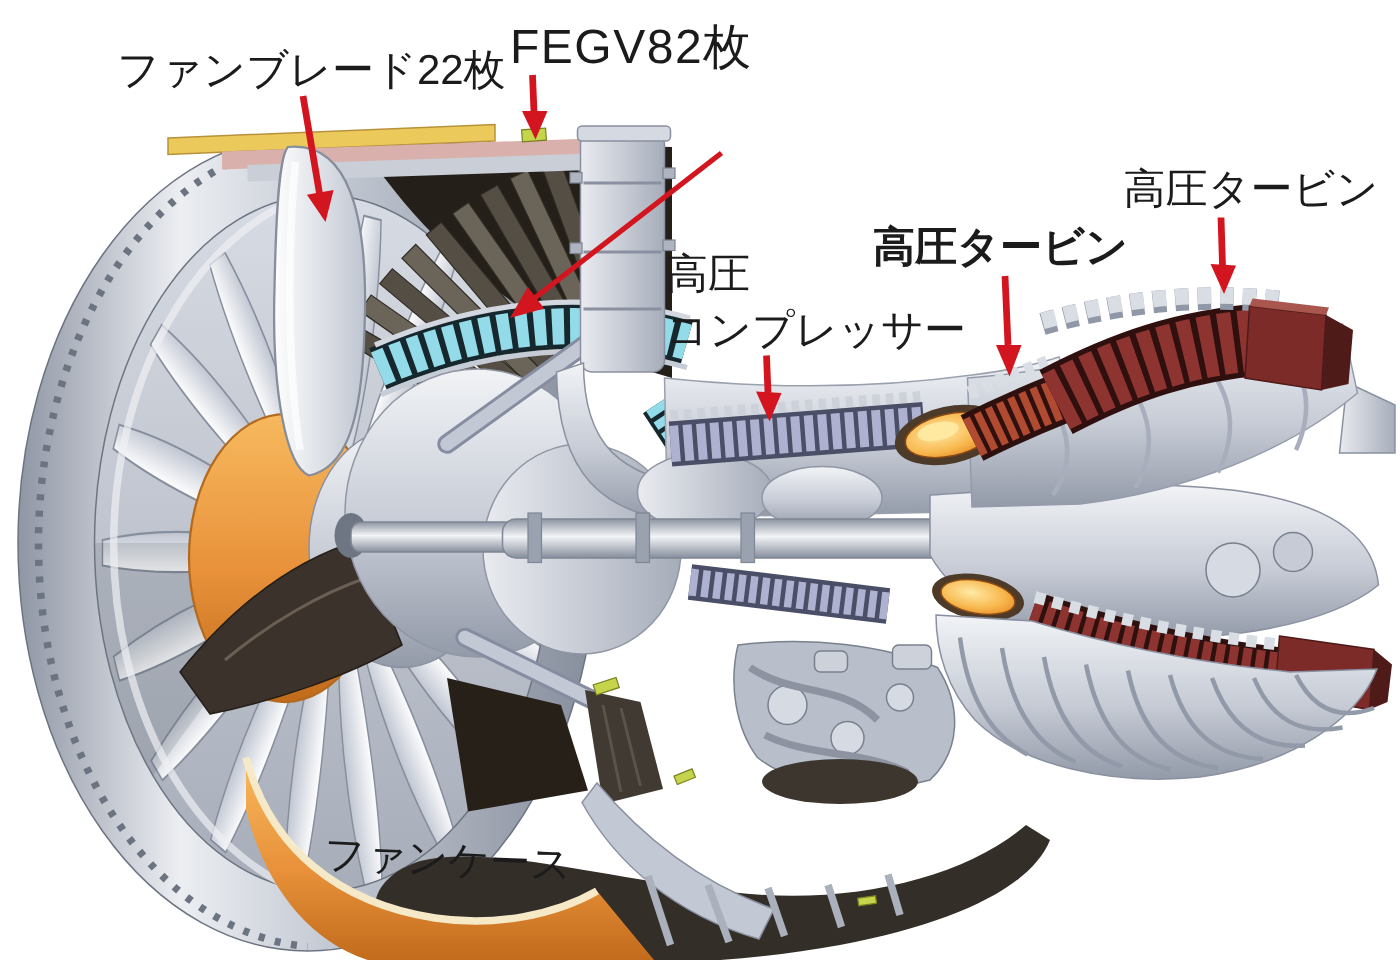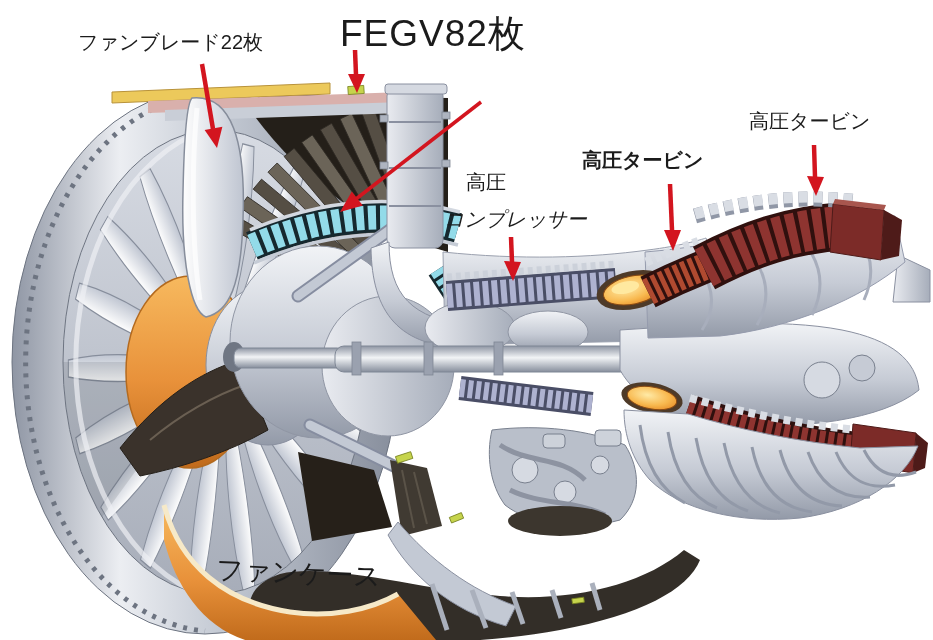--- a/index.html
+++ b/index.html
@@ -1,26 +1,26 @@
 <!DOCTYPE html>
 <html><head>
 <meta charset="utf-8">
 <style>
   html,body{margin:0;padding:0;background:#ffffff;}
   .stage{position:relative;width:933px;height:640px;background:#ffffff;overflow:hidden;
          font-family:"Liberation Sans","DejaVu Sans",sans-serif;}
   .stage svg{position:absolute;left:0;top:0;}
-  .lbl{position:absolute;color:#1b1b1b;font-size:20px;font-weight:500;white-space:nowrap;
+  .lbl{position:absolute;color:#1b1b1b;font-size:28px;font-weight:500;white-space:nowrap;
        line-height:1.2;letter-spacing:0px;}
   .lbl-fan-blade{left:78px;top:30px;}
-  .lbl-fegv{left:340px;top:12px;font-size:37px;letter-spacing:1px;}
+  .lbl-fegv{left:340px;top:12px;font-size:32px;letter-spacing:1px;}
   .lbl-lpc{left:467px;top:68px;}
   .lbl-hpc{left:444px;top:164px;line-height:37px;}
-  .lbl-hpc .l1{display:block;padding-left:22px;}
-  .lbl-hpc .l2{display:block;font-style:italic;}
+  .lbl-hpc .l1{display:block;padding-left:0;}
+  .lbl-hpc .l2{display:block;}
   .lbl-hpt{left:582px;top:148px;font-weight:bold;}
   .lbl-lpt{left:749px;top:109px;}
   .lbl-fancase{left:216px;top:557px;transform:rotate(2.5deg);font-size:27px;}
   .arrow{stroke:#d3151f;stroke-width:4.5px;}
   .arrow-thin{stroke:#d3151f;stroke-width:3.5px;}
   .ahead{fill:#d3151f;stroke:none;}
 </style>
 </head>
 <body>
 

